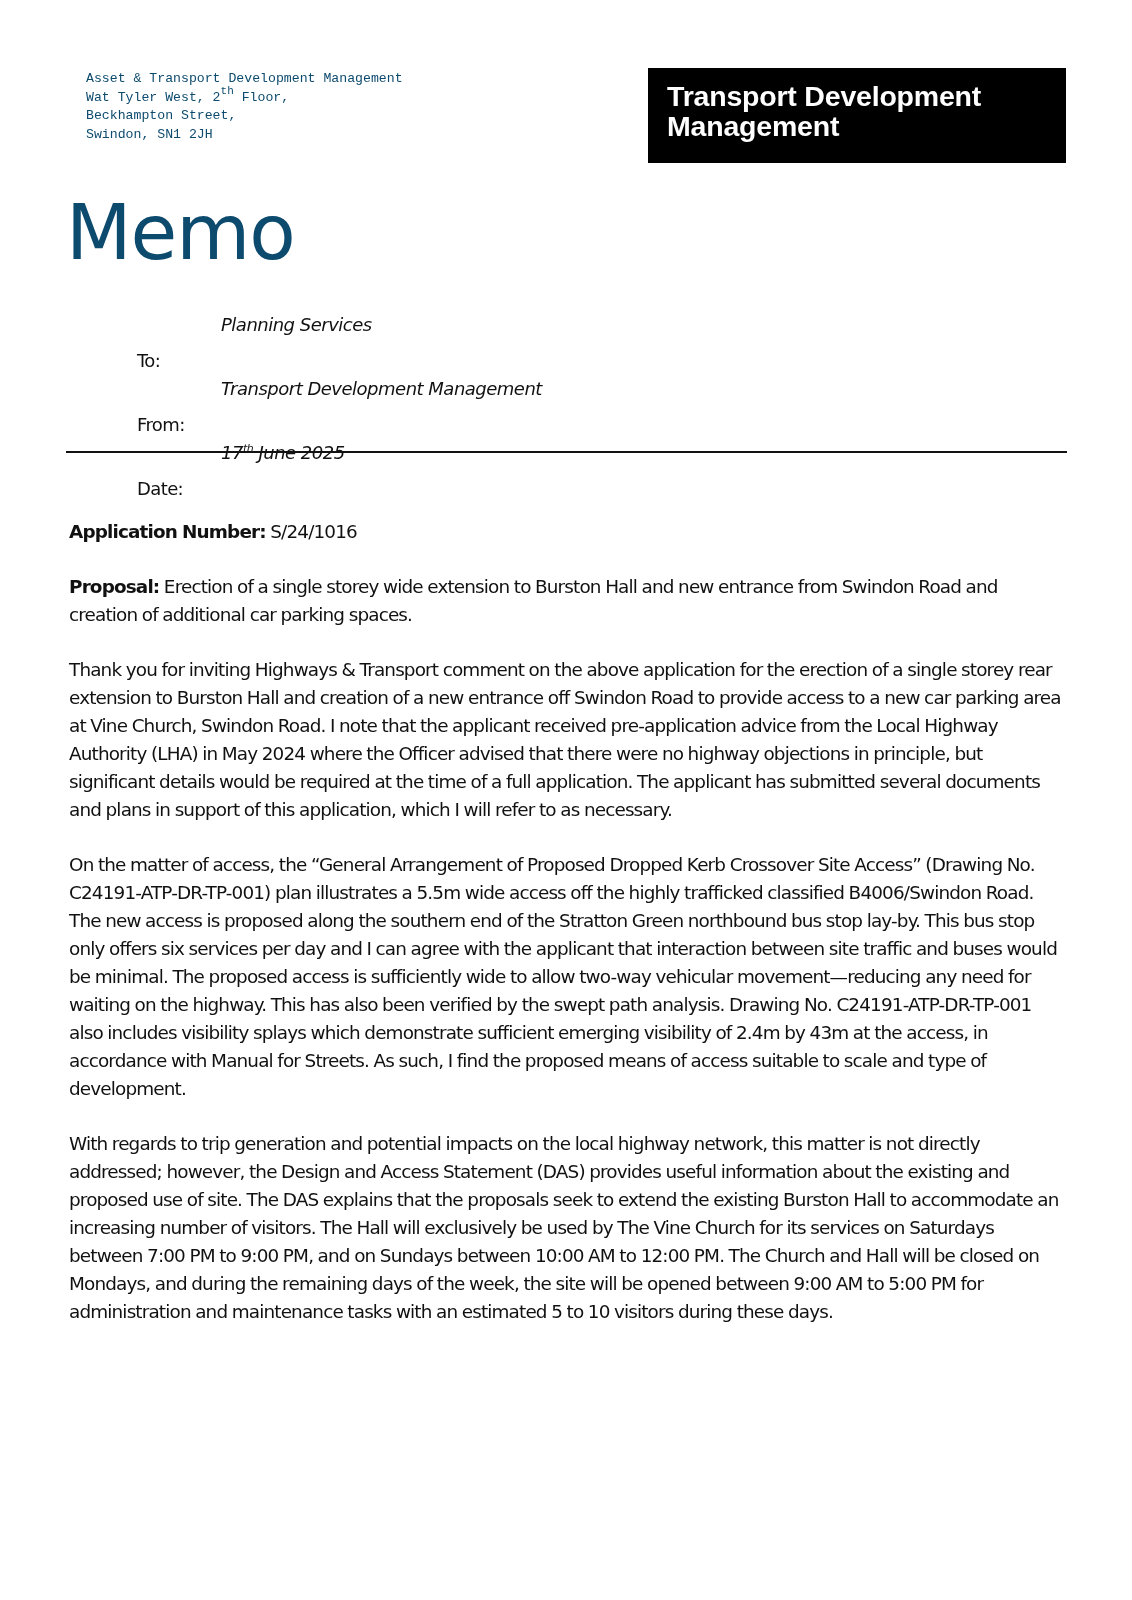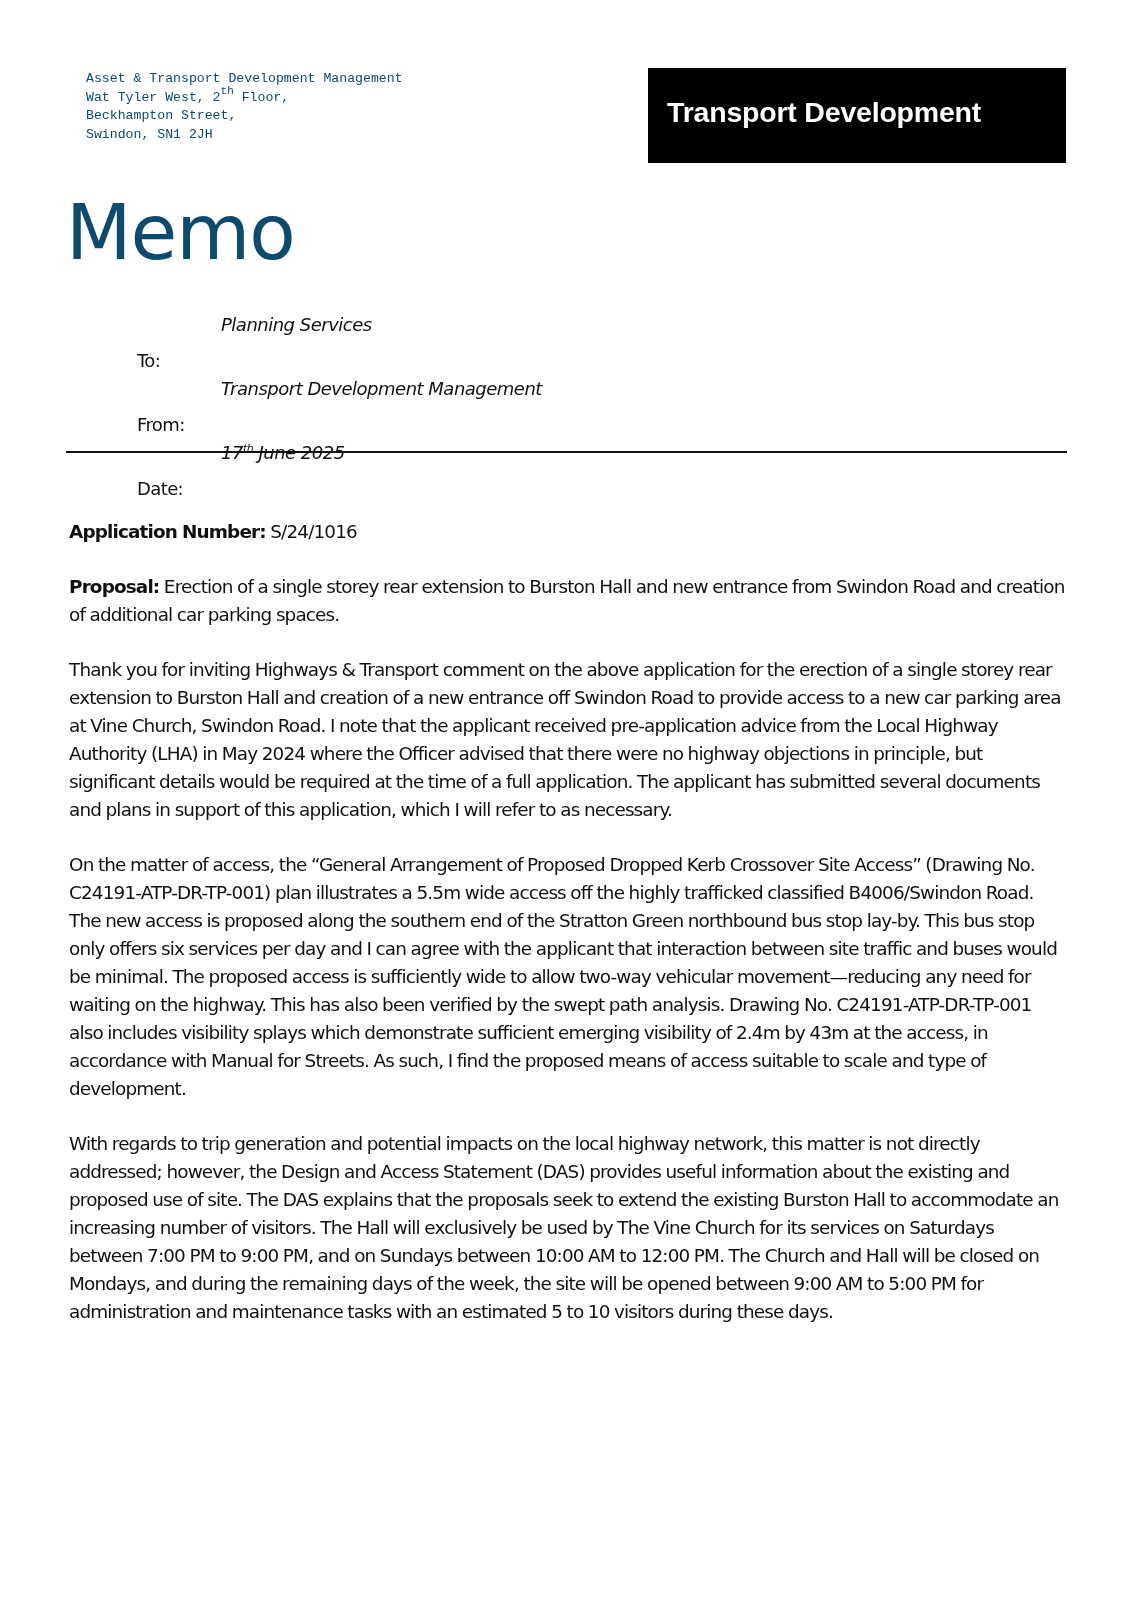--- a/index.html
+++ b/index.html
@@ -1,19 +1,19 @@
 <!DOCTYPE html>
 <html><head>
   <meta charset="utf-8">
   <style>
     html, body { margin: 0; padding: 0; background: #ffffff; }
     body { width: 1132px; height: 1600px; position: relative; overflow: hidden; color: #111; }
     .addr { position: absolute; left: 86px; top: 70px; font-family: Liberation Mono, monospace; font-size: 13.2px; line-height: 18.6px; color: #0c4a6e; }
     .addr div { white-space: nowrap; }
-    .logo { position: absolute; left: 648px; top: 68px; width: 418px; height: 95px; background: #000; box-sizing: border-box; padding: 29px 0 0 19px; }
+    .logo { position: absolute; left: 648px; top: 68px; width: 418px; height: 95px; background: #000; box-sizing: border-box; padding: 13px 0 0 19px; }
     .logo div { font-family: "Liberation Sans", sans-serif; font-weight: 700; color: #fff; font-size: 28.5px; line-height: 30px; letter-spacing: -0.2px; white-space: nowrap; }
     .title { position: absolute; left: 66px; top: 188px; font-family: "DejaVu Sans", sans-serif; font-size: 76px; line-height: 90px; color: #0c4a6e; letter-spacing: -1px; }
     .meta { position: absolute; left: 137px; top: 311px; font-family: "DejaVu Sans", sans-serif; font-size: 18px; line-height: 28px; }
     .meta-row { display: flex; white-space: nowrap; }
     .meta-label { width: 84px; letter-spacing: -0.6px; margin-top: 36px; }
     .meta-value { letter-spacing: -0.5px; font-style: italic; }
     sup { font-size: 11px; line-height: 0; vertical-align: 7px; }
     .rule { position: absolute; left: 66px; top: 451px; width: 1001px; height: 2px; background: #111; }
     .body { position: absolute; left: 69px; top: 484px; width: 1000px; font-family: "DejaVu Sans", sans-serif; font-size: 18.4px; line-height: 28px; letter-spacing: -0.85px; word-spacing: -0.5px; margin-top: 34px; }
     .body p { margin: 0 0 27px 0; }
@@ -24,20 +24,21 @@
 
 <div class="addr">
   <div>Asset &amp; Transport Development Management</div>
   <div><span>Wat Tyler West, 2</span><sup>th</sup><span> Floor,</span></div>
   <div>Beckhampton Street,</div>
   <div>Swindon, SN1 2JH</div>
 </div>
 
 <div class="logo">
   <div>Transport Development</div>
+  <div>Management</div>
 </div>
 
 <div class="title">Memo</div>
 
 <div class="meta">
   <div class="meta-row">
     <span class="meta-label">To:</span>
     <span class="meta-value">Planning Services</span>
   </div>
   <div class="meta-row">
@@ -47,17 +48,17 @@
   <div class="meta-row">
     <span class="meta-label">Date:</span>
     <span class="meta-value"><span>17</span><sup>th</sup><span> June 2025</span></span>
   </div>
 </div>
 
 <div class="rule"></div>
 
 <div class="body">
   <p><b>Application Number:</b><span> S/24/1016</span></p>
-  <p><b>Proposal:</b><span> Erection of a single storey rear extension to Burston Hall and new entrance from Swindon Road and creation of additional car parking spaces.</span></p>
+  <p><b>Proposal:</b><span> Erection of a single storey wide extension to Burston Hall and new entrance from Swindon Road and creation of additional car parking spaces.</span></p>
   <p>Thank you for inviting Highways &amp; Transport comment on the above application for the erection of a single storey rear extension to Burston Hall and creation of a new entrance off Swindon Road to provide access to a new car parking area at Vine Church, Swindon Road. I note that the applicant received pre-application advice from the Local Highway Authority (LHA) in May 2024 where the Officer advised that there were no highway objections in principle, but significant details would be required at the time of a full application. The applicant has submitted several documents and plans in support of this application, which I will refer to as necessary.</p>
   <p>On the matter of access, the “General Arrangement of Proposed Dropped Kerb Crossover Site Access” (Drawing No. C24191-ATP-DR-TP-001) plan illustrates a 5.5m wide access off the highly trafficked classified B4006/Swindon Road. The new access is proposed along the southern end of the Stratton Green northbound bus stop lay-by. This bus stop only offers six services per day and I can agree with the applicant that interaction between site traffic and buses would be minimal. The proposed access is sufficiently wide to allow two-way vehicular movement—reducing any need for waiting on the highway. This has also been verified by the swept path analysis. Drawing No. C24191-ATP-DR-TP-001 also includes visibility splays which demonstrate sufficient emerging visibility of 2.4m by 43m at the access, in accordance with Manual for Streets. As such, I find the proposed means of access suitable to scale and type of development.</p>
   <p>With regards to trip generation and potential impacts on the local highway network, this matter is not directly addressed; however, the Design and Access Statement (DAS) provides useful information about the existing and proposed use of site. The DAS explains that the proposals seek to extend the existing Burston Hall to accommodate an increasing number of visitors. The Hall will exclusively be used by The Vine Church for its services on Saturdays between 7:00 PM to 9:00 PM, and on Sundays between 10:00 AM to 12:00 PM. The Church and Hall will be closed on Mondays, and during the remaining days of the week, the site will be opened between 9:00 AM to 5:00 PM for administration and maintenance tasks with an estimated 5 to 10 visitors during these days.</p>
 </div>
 
 </body></html>

